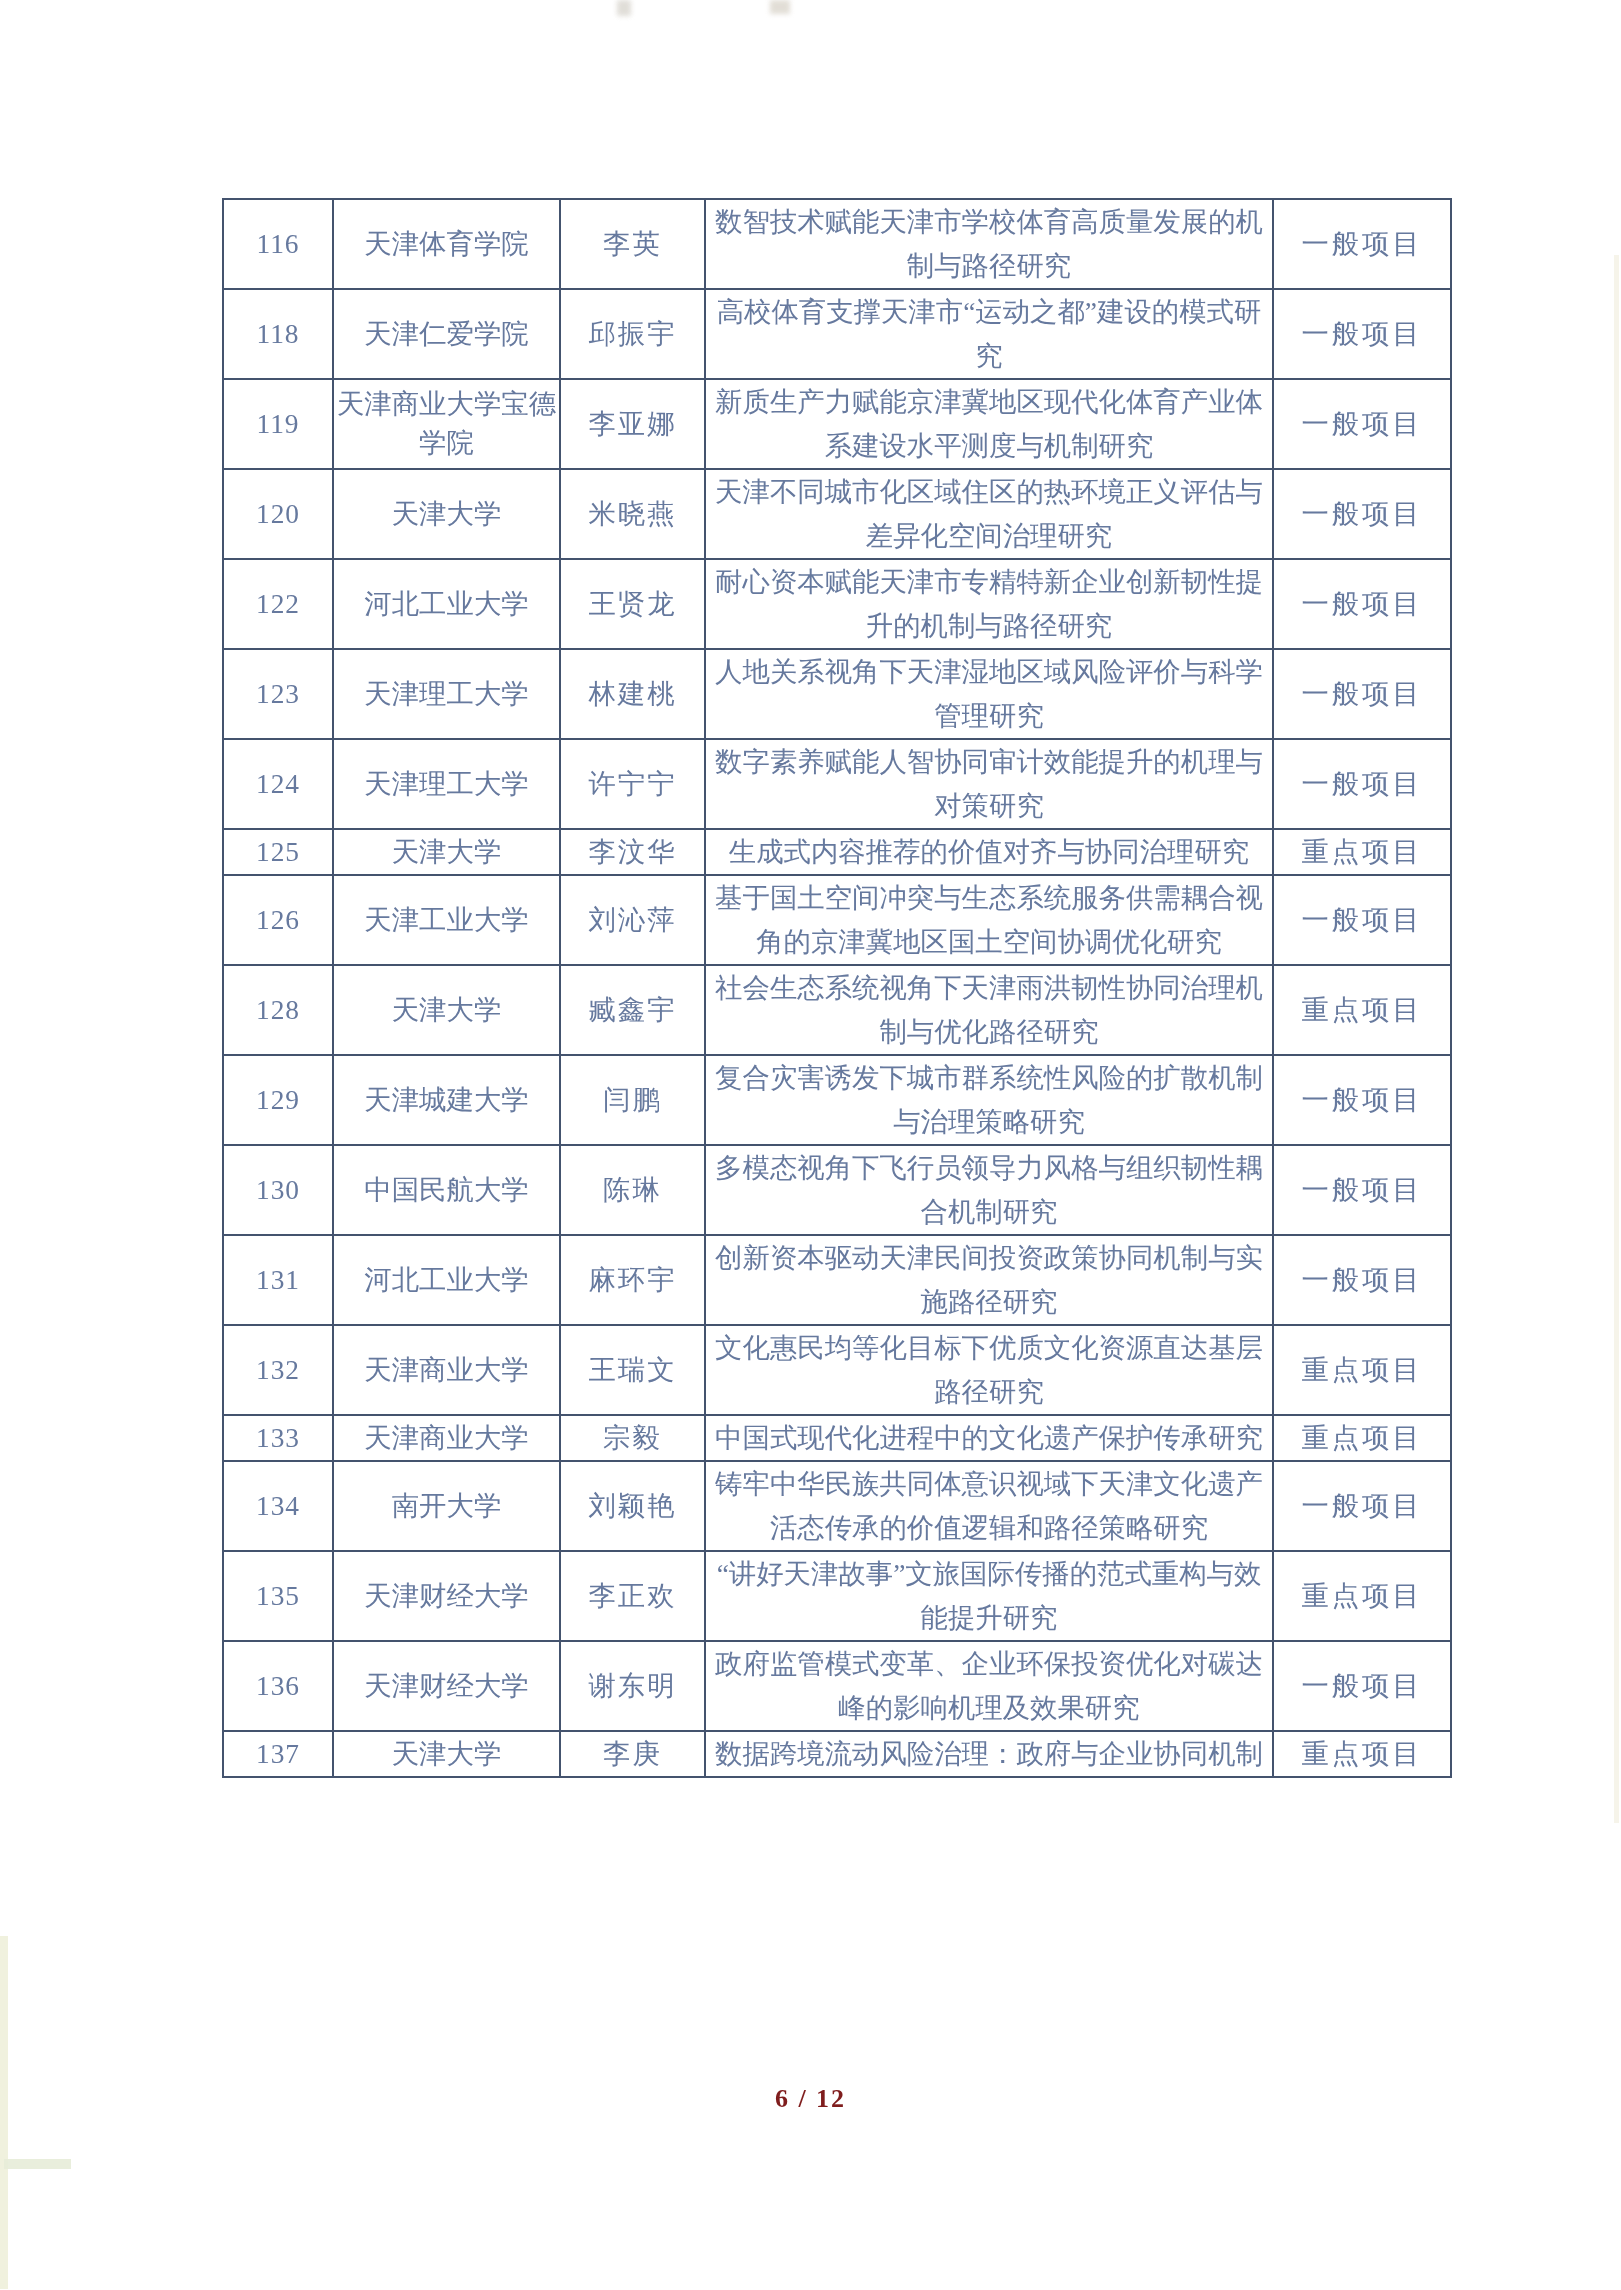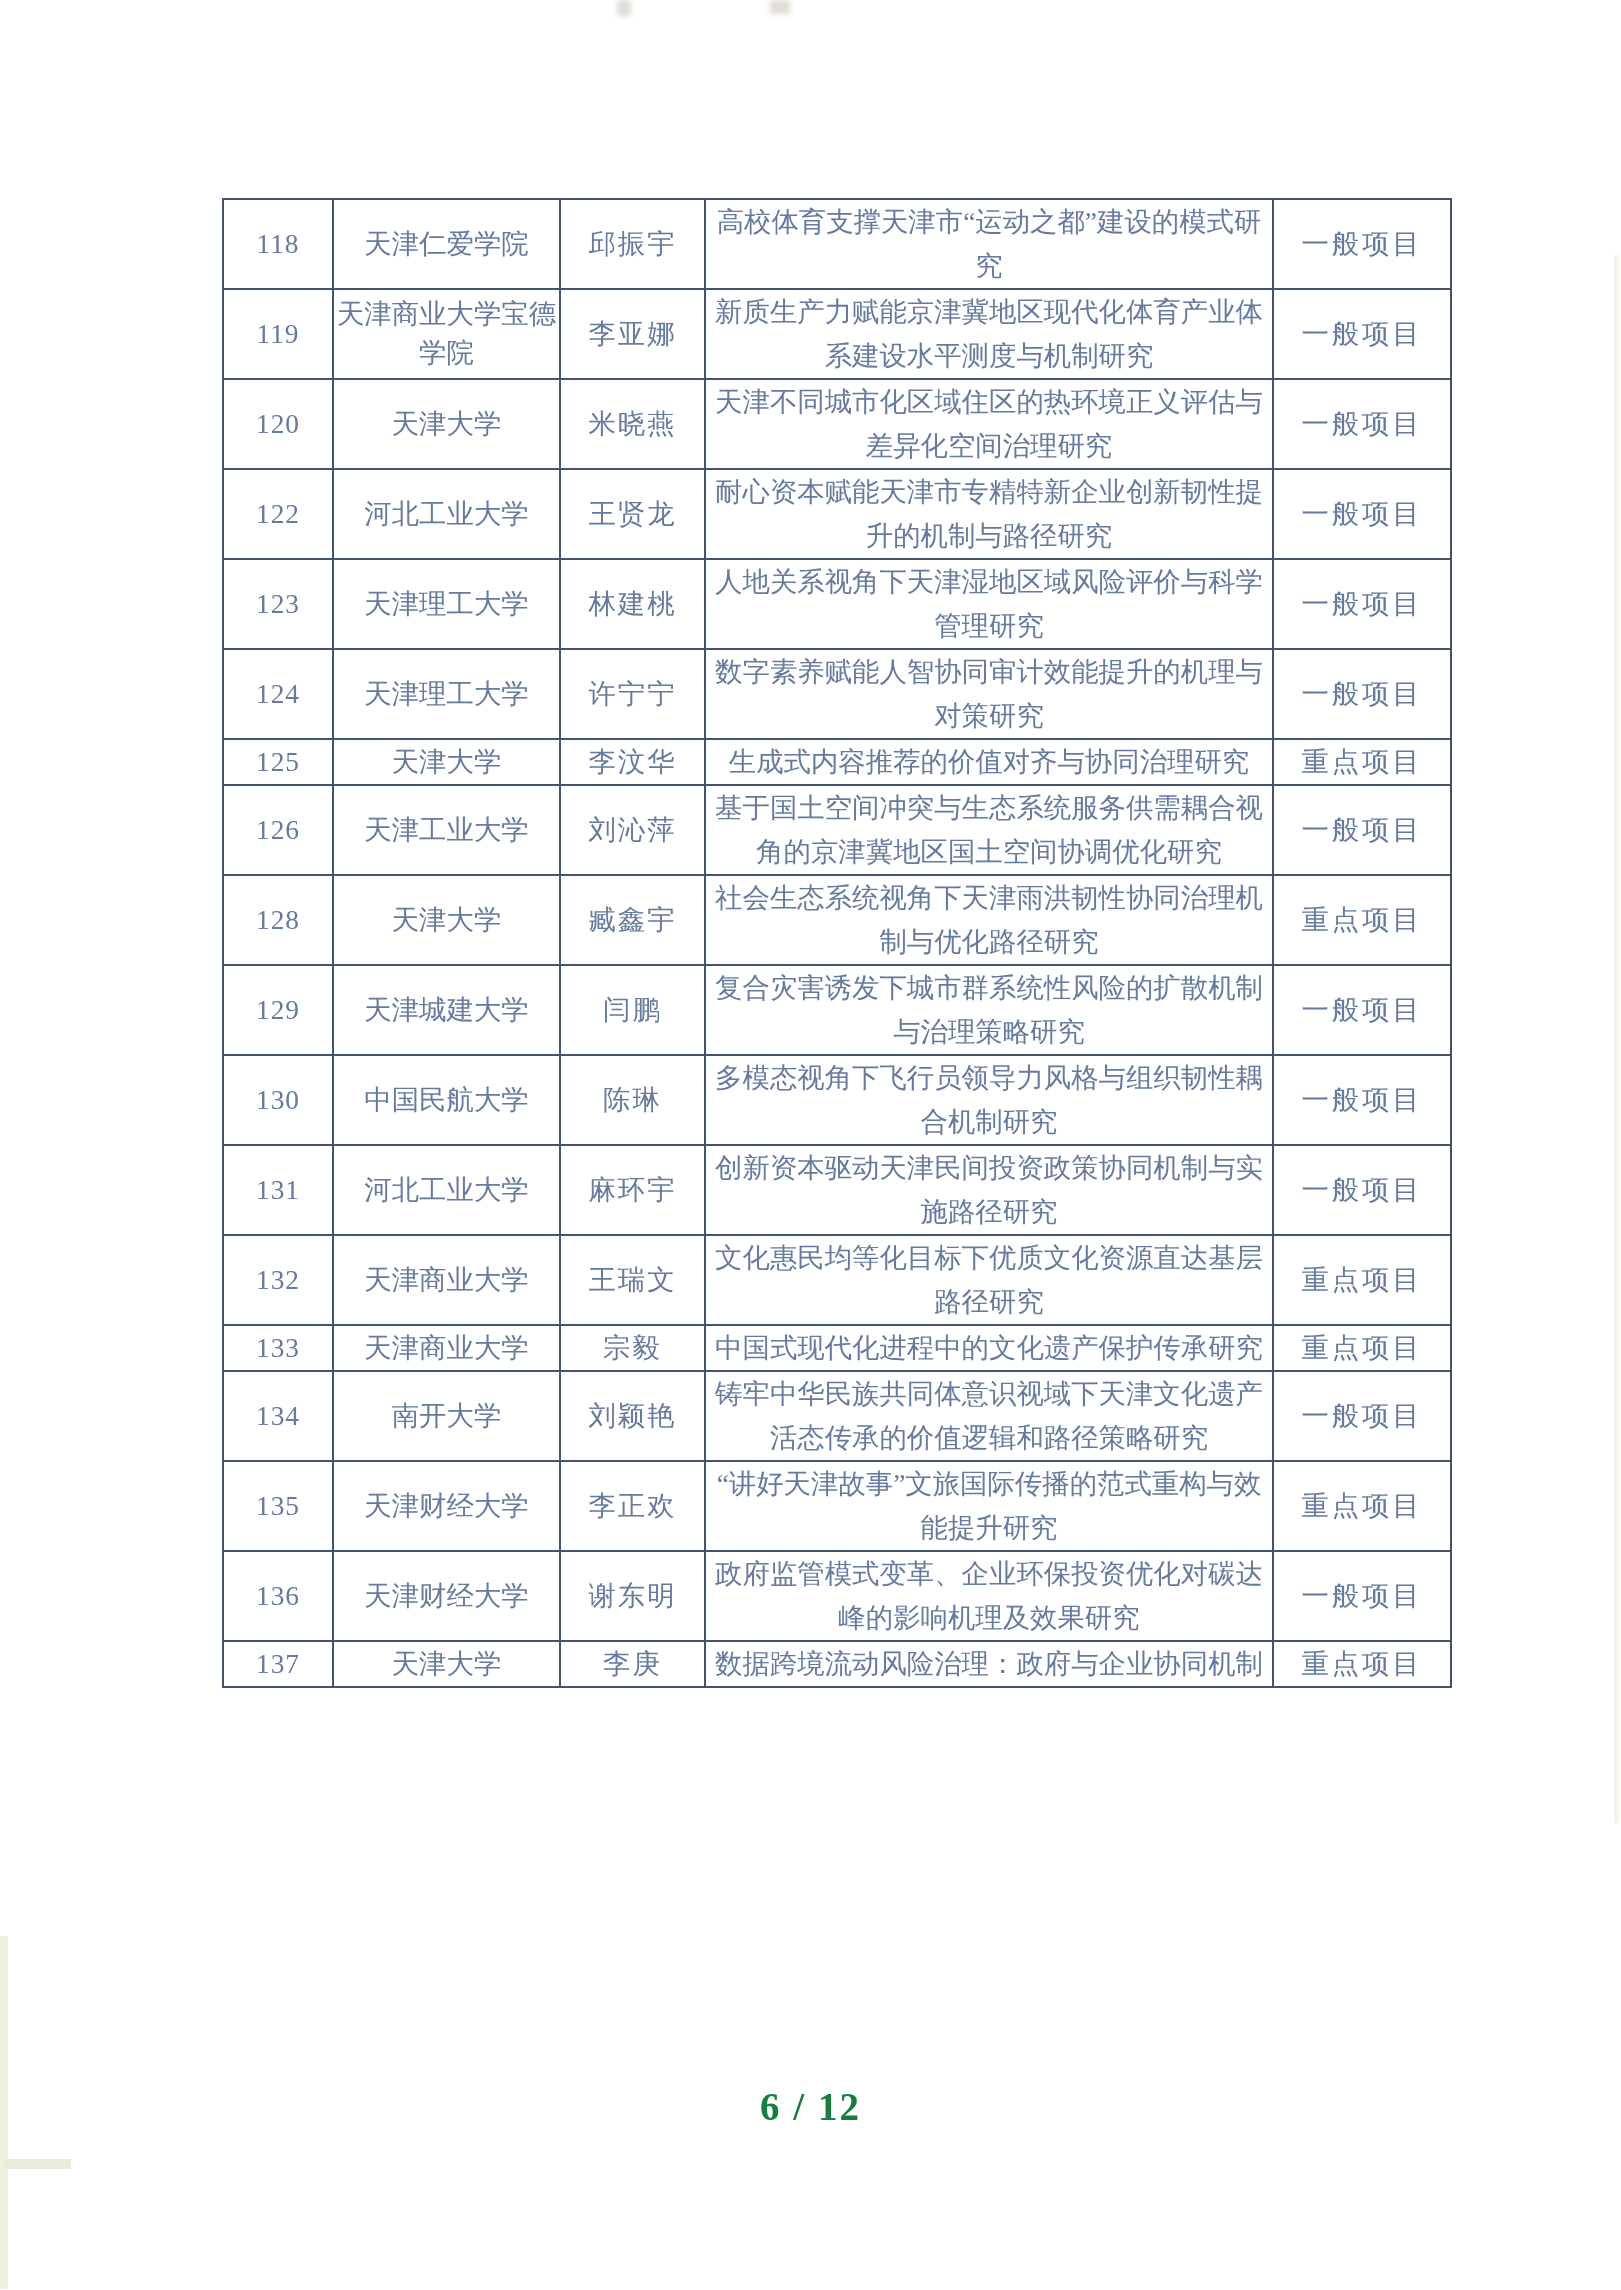--- a/index.html
+++ b/index.html
@@ -35,23 +35,23 @@
   td.c-inst{line-height:39px;padding:0 11.8px;}
   td.c-name{letter-spacing:2px;}
   td.c-title{line-height:44px;padding:0 5.9px;}
   td.c-cat{letter-spacing:2.9px;}
   
   .page-num{
     position:absolute;
     left:0;right:0;
     top:2084px;
     text-align:center;
-    font-size:39px;
+    font-size:26px;
     font-weight:bold;
-    color:#15803d;
+    color:#7f1d1d;
     letter-spacing:2px;
   }
   
   .artifact{position:absolute;pointer-events:none;}
   .smudge-a{left:617px;top:0;width:13.7px;height:15.7px;background:#d9d6cf;filter:blur(2.9px);opacity:.8;}
   .smudge-b{left:770px;top:0;width:19.6px;height:13.7px;background:#cfc8bb;filter:blur(2.9px);opacity:.6;}
   .edge-left{left:0;top:1936px;width:7.8px;height:353px;background:#eef0da;opacity:.9;}
   .edge-left2{left:3.9px;top:2159px;width:67px;height:9.8px;background:#e7ecd8;opacity:.9;}
   .edge-right{left:1614px;top:255px;width:4.9px;height:1568px;background:#f6f4ea;}
 </style>
@@ -68,20 +68,27 @@
   <table class="projects">
     <colgroup>
       <col style="width:110px">
       <col style="width:227px">
       <col style="width:145px">
       <col style="width:568px">
       <col style="width:178px">
     </colgroup>
     <tbody id="rows-body">
         <tr class="prow">
+    <td class="c-no">116</td>
+    <td class="c-inst">天津体育学院</td>
+    <td class="c-name">李英</td>
+    <td class="c-title">数智技术赋能天津市学校体育高质量发展的机制与路径研究</td>
+    <td class="c-cat">一般项目</td>
+  </tr>
+        <tr class="prow">
     <td class="c-no">118</td>
     <td class="c-inst">天津仁爱学院</td>
     <td class="c-name">邱振宇</td>
     <td class="c-title">高校体育支撑天津市“运动之都”建设的模式研究</td>
     <td class="c-cat">一般项目</td>
   </tr>
         <tr class="prow">
     <td class="c-no">119</td>
     <td class="c-inst">天津商业大学宝德学院</td>
     <td class="c-name">李亚娜</td>

